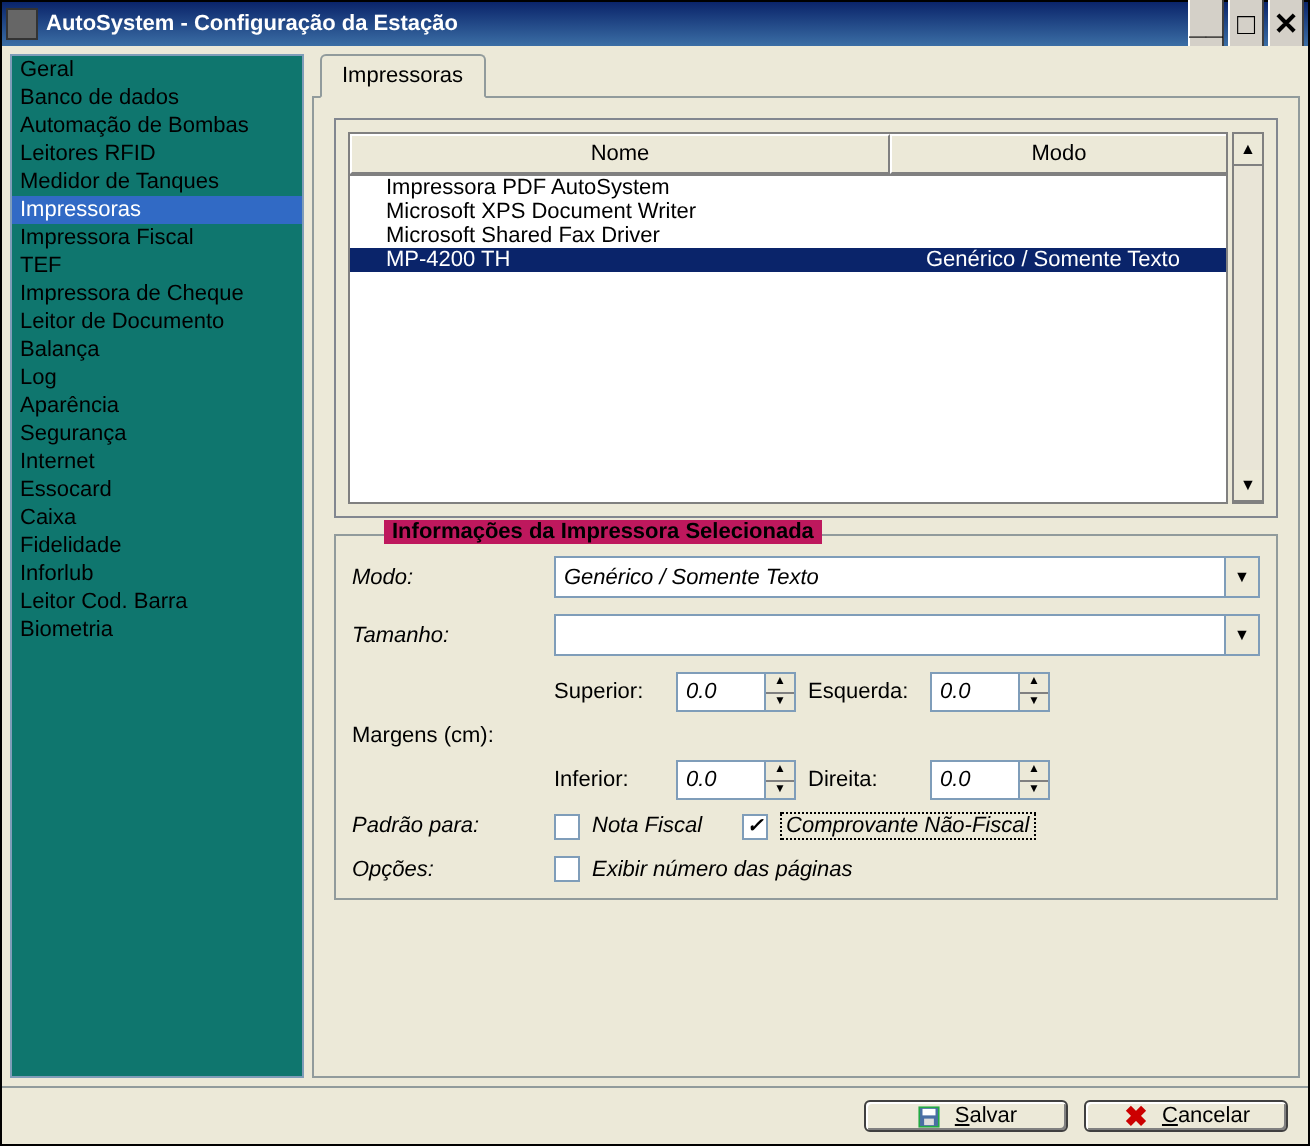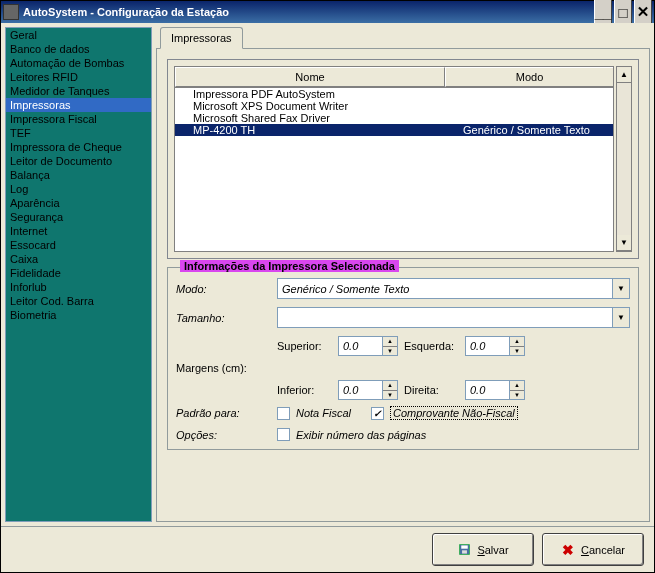--- a/index.html
+++ b/index.html
@@ -36,41 +36,41 @@
 .table-body { flex: 1; background: #fff; border: 1px solid #808080; border-top: none; overflow-y: auto; }
 .tr { display: flex; padding: 0 18px; cursor: pointer; align-items: center; }
 .tr.selected { background: #0a246a; color: #fff; }
 .td-nome { flex: 0 0 270px; }
 .td-modo { flex: 1; }
 .vscroll { width: 16px; background: #ece9d8; border: 1px solid #808080; display: flex; flex-direction: column; }
 .vsbtn { height: 16px; background: #ece9d8; border-bottom: 1px solid #808080; display: flex; align-items: center; justify-content: center; font-size: 8px; }
 .vstrack { flex: 1; background: #e9e5d7; }
 
 .groupbox { border: 1px solid #919b9c; padding: 10px 8px 8px 8px; position: relative; }
-.groupbox-title { position: absolute; top: -8px; left: 12px; background: #d946ef; padding: 0 4px; font-weight: bold; }
+.groupbox-title { position: absolute; top: -8px; left: 24px; background: #be185d; padding: 0 4px; font-weight: bold; }
 
 .form-row { display: flex; align-items: center; margin-bottom: 8px; gap: 6px; font-style: italic; }
 .form-label { width: 95px; }
 .dropdown { flex: 1; height: 21px; border: 1px solid #7f9db9; background: #fff; display: flex; align-items: center; padding: 0 4px; position: relative; }
 .dropdown-btn { position: absolute; right: 0; top: 0; width: 17px; height: 19px; background: #ece9d8; border-left: 1px solid #7f9db9; display: flex; align-items: center; justify-content: center; font-size: 8px; }
 
 .margins-row { display: flex; align-items: center; gap: 6px; margin-bottom: 6px; }
 .margins-sub { display: flex; align-items: center; gap: 6px; }
 .ml { width: 55px; }
 .numinput { width: 60px; height: 20px; border: 1px solid #7f9db9; background: #fff; display: flex; align-items: center; padding: 0 4px 0 4px; position: relative; }
 .numvalue { flex: 1; font-style: italic; }
 .spinner { position: absolute; right: 0; top: 0; width: 15px; height: 18px; border-left: 1px solid #7f9db9; background: #ece9d8; display: flex; flex-direction: column; }
 .spinbtn { flex: 1; display: flex; align-items: center; justify-content: center; font-size: 6px; border-bottom: 1px solid #808080; }
 .spinbtn:last-child { border-bottom: none; }
 
 .checkbox { width: 13px; height: 13px; border: 1px solid #7f9db9; background: #fff; display: inline-flex; align-items: center; justify-content: center; font-size: 10px; }
 .checkbox.checked::after { content: "✓"; color: #000; font-weight: bold; }
 
 .footer { display: flex; justify-content: flex-end; padding: 6px 10px; gap: 8px; background: #ece9d8; border-top: 1px solid #919b9c; }
-.btn { width: 102px; height: 33px; background: #ece9d8; border: 1px solid #404040; border-radius: 3px; display: flex; align-items: center; justify-content: center; gap: 6px; cursor: pointer; box-shadow: inset 1px 1px 0 #fff, inset -1px -1px 0 #808080; }
+.btn { width: 102px; height: 16px; background: #ece9d8; border: 1px solid #404040; border-radius: 3px; display: flex; align-items: center; justify-content: center; gap: 6px; cursor: pointer; box-shadow: inset 1px 1px 0 #fff, inset -1px -1px 0 #808080; }
 .btn-icon { width: 14px; height: 14px; display: inline-flex; align-items: center; justify-content: center; }
 .save-icon svg { width: 13px; height: 13px; }
 .cancel-icon { color: #c00; font-weight: bold; font-size: 14px; }
 .dotted-focus { border: 1px dotted #000; padding: 0 2px; }
 </style>
 </head>
 <body>
 
 <div class="window">
   <div class="titlebar">

